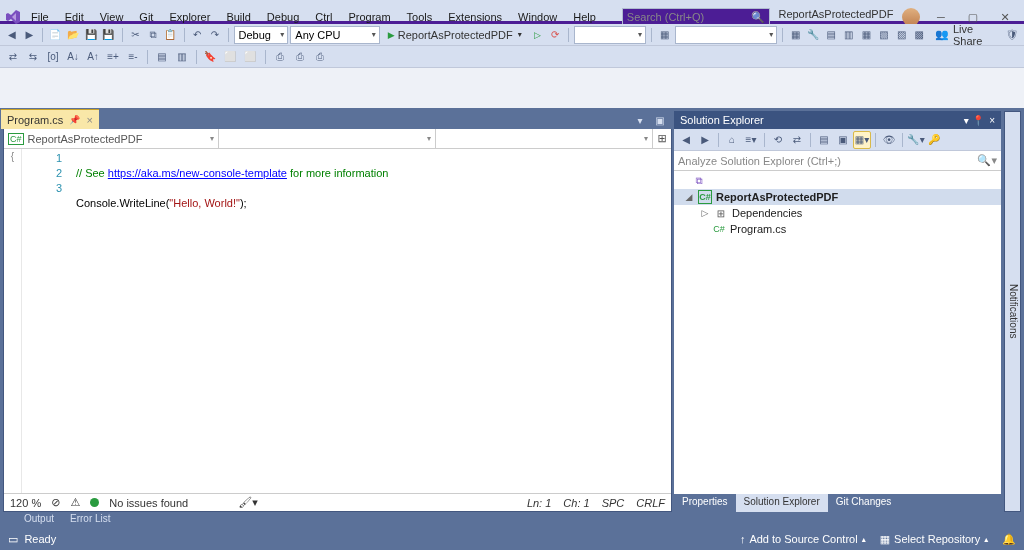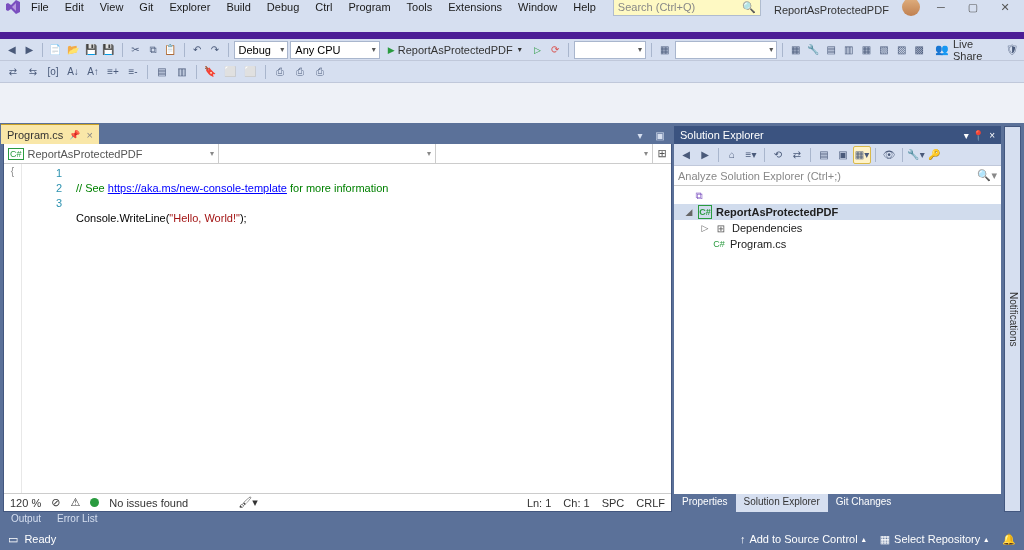--- a/index.html
+++ b/index.html
@@ -1,23 +1,23 @@
 <!DOCTYPE html>
 <html><head>
 <meta charset="utf-8">
 <style>
 * { margin: 0; padding: 0; box-sizing: border-box; font-family: "Segoe UI", Tahoma, sans-serif; font-size: 11px; }
 html, body { width: 1024px; height: 550px; overflow: hidden; background: #5b7199; }
 .app { display: flex; flex-direction: column; height: 100%; background: #eef1f7; }
 
 
-.titlebar { height: 24px; background: #d6dff0; display: flex; align-items: flex-end; padding: 16px 4px; gap: 2px; border-bottom: 7px solid #4c1d95; }
+.titlebar { height: 24px; background: #d6dff0; display: flex; align-items: flex-start; padding: 8px 4px; gap: 2px; border-bottom: 3px solid #4c1d95; }
 .vs-logo { width: 18px; height: 18px; display: flex; align-items: center; justify-content: center; }
 .menu-item { padding: 3px 7px; cursor: pointer; color: #1a1a1a; }
-.titlebar-search { margin-left: 8px; width: 148px; height: 18px; border: 1px solid #b0bccf; background: #fef9c3; padding: 0 4px; font-size: 10px; color: #888; display: flex; align-items: center; justify-content: space-between; gap: 16px; }
+.titlebar-search { margin-left: 17px; width: 148px; height: 18px; border: 1px solid #b0bccf; background: #4c1d95; padding: 0 4px; font-size: 10px; color: #888; display: flex; align-items: center; justify-content: space-between; gap: 16px; }
 .title-text { flex: 1; text-align: center; color: #333; }
 .title-right { display: flex; align-items: center; gap: 10px; padding-right: 4px; }
 .avatar { width: 18px; height: 18px; border-radius: 50%; background: linear-gradient(#e0b080,#c08050); }
 .win-btn { width: 22px; height: 18px; display: flex; align-items: center; justify-content: center; color: #555; cursor: pointer; }
 
 
 .toolbar { height: 22px; background: #d6dff0; display: flex; align-items: center; padding: 0 4px; gap: 2px; border-bottom: 1px solid #c0c8da; }
 .tb-btn { width: 18px; height: 18px; display: flex; align-items: center; justify-content: center; color: #4a5a7a; cursor: pointer; border-radius: 2px; font-size: 10px; }
 .tb-sep { width: 1px; height: 14px; background: #a9b6cd; margin: 0 3px; }
 .tb-dropdown { height: 18px; border: 1px solid #a9b6cd; background: #fff; font-size: 10px; padding: 0 14px 0 4px; display: flex; align-items: center; position: relative; min-width: 50px; }
@@ -43,21 +43,21 @@
 
 .code-area { flex: 1; display: flex; font-family: Consolas, monospace; font-size: 12px; overflow: hidden; position: relative; background: #fff; }
 .margin-col { width: 18px; background: #fff; border-right: 1px solid #e8e8e8; }
 .gutter { width: 48px; text-align: right; color: #2b91af; padding: 2px 8px 0 0; line-height: 15px; background: #fff; }
 .code-lines { flex: 1; padding: 2px 0 0 6px; line-height: 15px; white-space: pre; color: #000; }
 .cmt { color: #008000; }
 .link { color: #0000ff; text-decoration: underline; }
 .str { color: #a31515; }
 .ident { color: #000; text-align: right; }
 .editor-status { height: 18px; border-top: 1px solid #ccc; display: flex; align-items: center; font-size: 10px; color: #333; padding: 0 6px; gap: 10px; }
-.editor-status .right { margin-left: auto; display: flex; gap: 12px; }
+.editor-status .right { margin-left: auto; display: flex; gap: 12px; font-style: italic; }
 .ok-dot { width: 9px; height: 9px; border-radius: 50%; background: #2a9b3f; display: inline-block; }
 
 
 .side-pane { width: 327px; display: flex; flex-direction: column; margin: 3px 3px 0 1px; min-height: 0; }
 .pane-header { height: 18px; background: #3b5380; color: #fff; display: flex; align-items: center; padding: 0 6px; font-size: 11px; }
 .pane-header .hdr-right { margin-left: auto; display: flex; gap: 4px; }
 .pane-header .hdr-right span { cursor: pointer; font-size: 10px; }
 .se-toolbar { height: 22px; background: #d6dff0; display: flex; align-items: center; padding: 0 3px; gap: 1px; border-bottom: 1px solid #c0c8da; }
 .se-search { height: 20px; display: flex; align-items: center; border-bottom: 1px solid #ccc; padding: 0 4px; font-size: 10px; color: #888; background: #fff; justify-content: space-between; }
 .tree { flex: 1; background: #fff; overflow: auto; padding: 2px 0; }
@@ -69,21 +69,21 @@
 .csproj-icon { color: #2a9b3f; font-weight: bold; font-size: 9px; border: 1px solid #2a9b3f; padding: 0 1px; }
 .cs-icon { color: #2a9b3f; font-size: 9px; }
 .dep-icon { color: #555; }
 .bold { font-weight: 600; }
 
 
 .right-tabs { height: 18px; background: #5b7199; display: flex; }
 .right-tab { padding: 2px 8px; font-size: 10px; color: #fff; cursor: pointer; }
 .right-tab.active { background: #d6dff0; color: #333; }
 
-.bottom-tabs { height: 16px; background: #5b7199; display: flex; padding-left: 3px; }
+.bottom-tabs { height: 16px; background: #5b7199; display: flex; padding-left: 16px; }
 .bottom-tab { padding: 1px 8px; font-size: 10px; color: #d6dff0; cursor: pointer; }
 
 
 .statusbar { height: 22px; background: #5b7199; color: #fff; display: flex; align-items: center; padding: 0 8px; font-size: 11px; }
 .statusbar .sb-left { display: flex; align-items: center; gap: 6px; }
 .statusbar .sb-right { margin-left: auto; display: flex; align-items: center; gap: 14px; }
 .sb-item { display: flex; align-items: center; gap: 4px; cursor: pointer; }
 
 
 .notif-strip { width: 17px; background: #d6dff0; border: 1px solid #43577f; writing-mode: vertical-rl; text-orientation: mixed; font-size: 10px; color: #333; text-align: center; padding: 6px 1px; margin: 3px 3px 0 0; }

